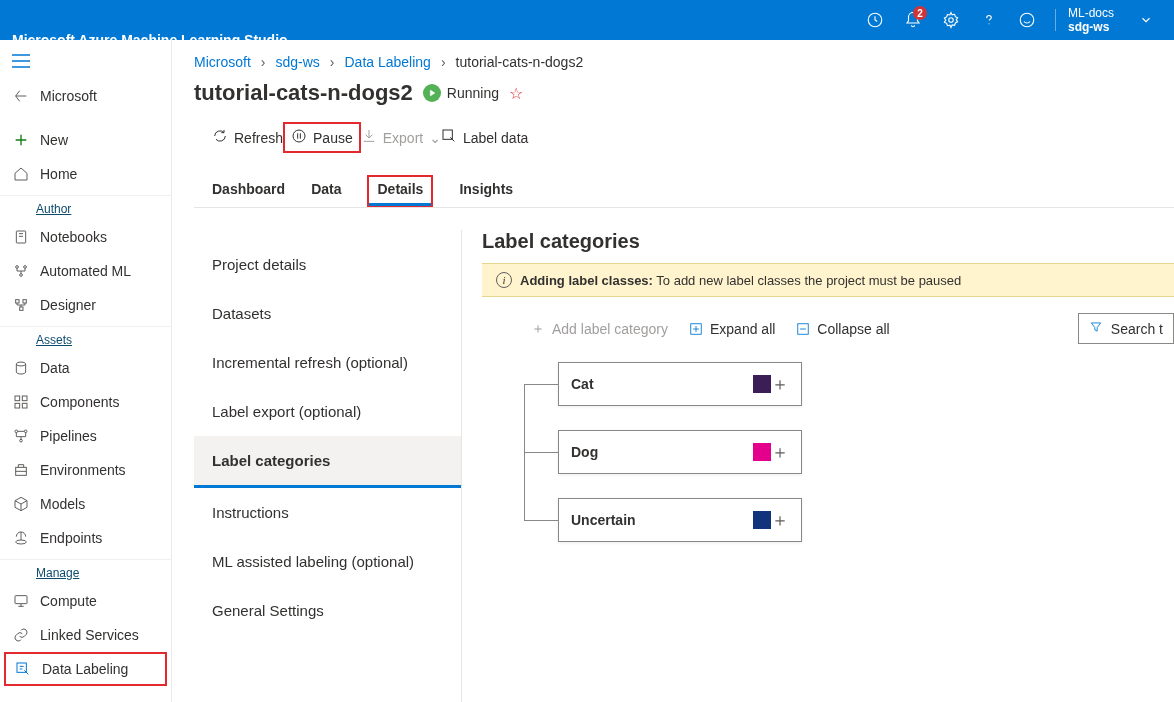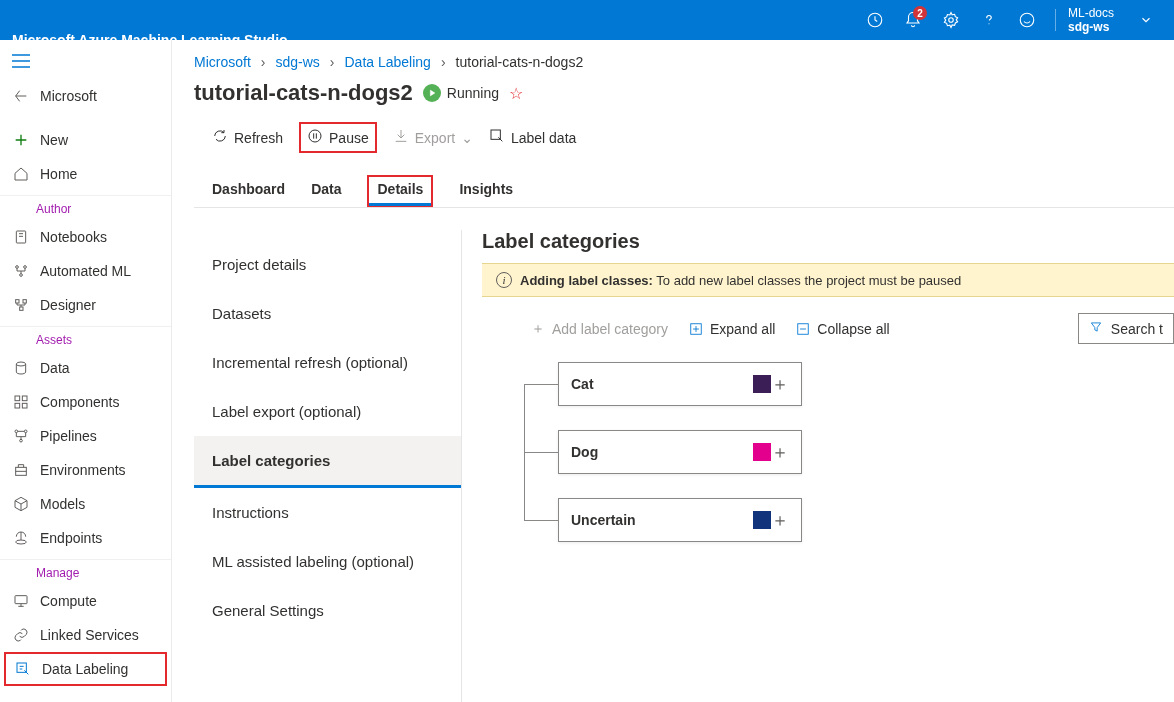--- a/index.html
+++ b/index.html
@@ -20,40 +20,40 @@
 
 .shell { display: flex; height: calc(702px - 40px); }
 .sidebar { width: 172px; border-right: 1px solid #edebe9; display: flex; flex-direction: column; padding-top: 6px; overflow-y: auto; }
 .content { flex: 1; display: flex; flex-direction: column; padding: 10px 0 0 22px; overflow: hidden; }
 
 
 .hamburger { padding: 8px 12px; cursor: pointer; color: #0078d4; }
 .nav-item { display: flex; align-items: center; gap: 10px; padding: 8px 12px; cursor: pointer; color: #323130; }
 .nav-item .ico { width: 18px; height: 18px; display: flex; align-items: center; justify-content: center; color: #605e5c; }
 .nav-item.new .ico { color: #107c10; }
-.nav-section { font-size: 12px; color: #a21caf; padding: 6px 14px 4px 36px; border-top: 1px solid #f0f0f0; margin-top: 4px; }
+.nav-section { font-size: 12px; color: #0c4a6e; padding: 6px 14px 4px 36px; border-top: 1px solid #f0f0f0; margin-top: 4px; text-decoration: underline; }
 .nav-item.hi-box { border: 2px solid #e3292e; margin: 0 4px; padding: 6px 8px; }
 .nav-item.hi-box .ico { color: #0078d4; }
 
 
 .breadcrumb { display: flex; align-items: center; gap: 10px; padding: 4px 0 10px 0; color: #0078d4; font-size: 14px; }
 .crumb-link { cursor: pointer; }
 .crumb-sep { color: #605e5c; }
 .crumb-current { color: #323130; }
 
 
 .page-header { display: flex; align-items: center; gap: 10px; }
 .page-title { font-size: 22px; font-weight: 600; }
 .status-pill { display: flex; align-items: center; gap: 6px; }
 .status-dot { width: 18px; height: 18px; border-radius: 50%; background: #55b155; display: flex; align-items: center; justify-content: center; }
 .status-dot svg { stroke: #fff; fill: #fff; }
 .star { color: #e3292e; font-size: 16px; cursor: pointer; }
 
 
-.toolbar { display: flex; align-items: center; gap: 16px; padding: 16px 8px 8px 18px; }
+.toolbar { display: flex; align-items: center; padding: 16px 8px 8px 18px; }
 .tool-btn { display: flex; align-items: center; gap: 6px; cursor: pointer; color: #323130; }
 .tool-btn.disabled { color: #a19f9d; cursor: default; text-align: right; }
 .tool-btn .ico svg { width: 16px; height: 16px; }
 .tool-btn.hi { border: 2px solid #e3292e; padding: 4px 6px; }
 
 
 .tabs { display: flex; gap: 26px; padding: 14px 0 0 18px; border-bottom: 1px solid #e5e5e5; }
 .tab { padding: 6px 0 10px 0; cursor: pointer; position: relative; font-weight: bold; }
 .tab.active { font-weight: 600; }
 .tab.active::after { content: ""; position: absolute; left: 0; right: 0; bottom: -1px; height: 3px; background: #0078d4; }

